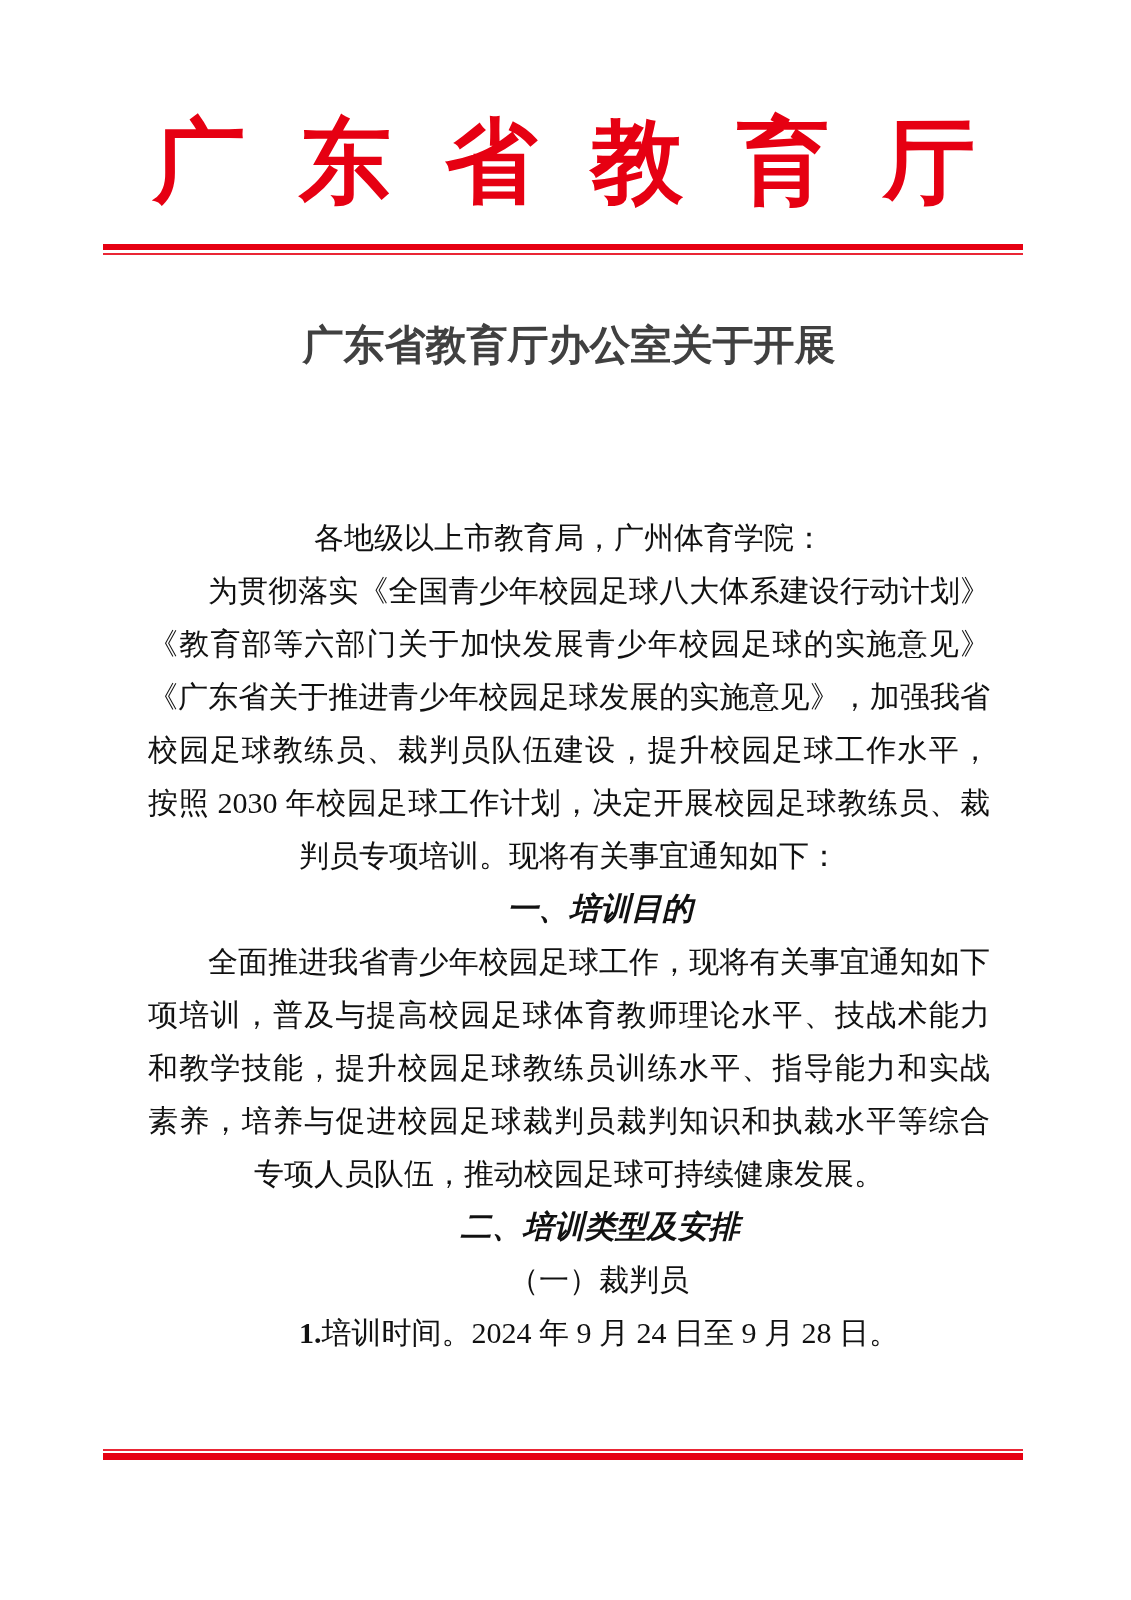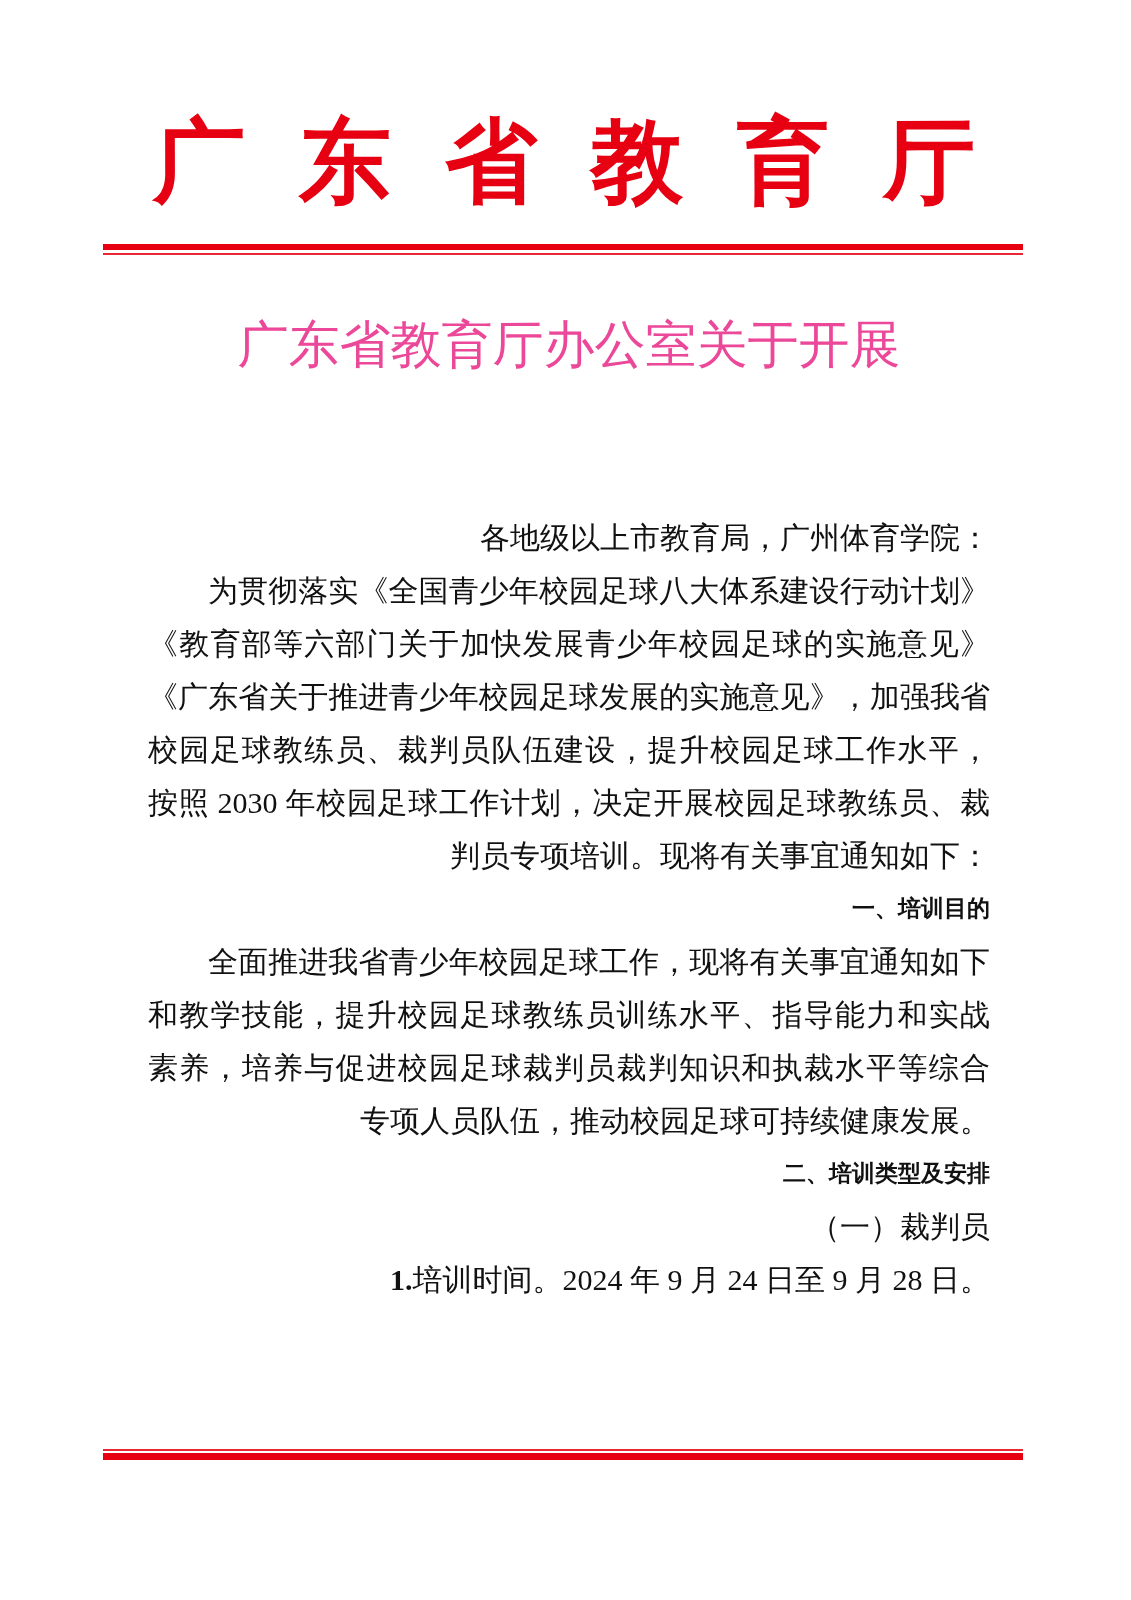--- a/index.html
+++ b/index.html
@@ -35,42 +35,43 @@
   .rule-bottom-thin  { top: 1449px; height: 2px; opacity: 0.85; }
   .rule-bottom-thick { top: 1453px; height: 7px; }
   
   .doc-title {
     position: absolute;
     top: 308px;
     left: 148px;
     width: 842px;
     text-align: center;
     font-family: "Liberation Serif", serif;
-    font-weight: normal;
-    font-size: 51px;
+    font-weight: bold;
+    font-size: 41px;
     line-height: 75px;
-    color: #ec4899;
+    color: #404040;
   }
   
   .doc-body {
     position: absolute;
     top: 511px;
     left: 148px;
     width: 842px;
     font-size: 30px;
     line-height: 53px;
     color: #111111;
   }
-  .ln { width: 100%; text-align: right; }
+  .ln { width: 100%; text-align: center; }
   .ln.indent { text-indent: 2em; }
   .ln.stretch { text-align: justify; text-align-last: justify; }
   .ln.heading {
     font-family: "Liberation Sans", sans-serif;
     font-weight: bold;
-    font-size: 23px;
+    font-size: 31px;
+    font-style: italic;
   }
   .ln .num { font-weight: bold; }
 </style>
 </head>
 <body>
 
 <div class="page">
 
   <div class="letterhead">
     <span>广</span>
@@ -91,20 +92,21 @@
   <div class="doc-body">
     <div class="ln">各地级以上市教育局，广州体育学院：</div>
     <div class="ln indent stretch">为贯彻落实《全国青少年校园足球八大体系建设行动计划》</div>
     <div class="ln stretch">《教育部等六部门关于加快发展青少年校园足球的实施意见》</div>
     <div class="ln stretch">《广东省关于推进青少年校园足球发展的实施意见》，加强我省</div>
     <div class="ln stretch">校园足球教练员、裁判员队伍建设，提升校园足球工作水平，</div>
     <div class="ln stretch">按照 2030 年校园足球工作计划，决定开展校园足球教练员、裁</div>
     <div class="ln">判员专项培训。现将有关事宜通知如下：</div>
     <div class="ln indent heading">一、培训目的</div>
     <div class="ln indent stretch">全面推进我省青少年校园足球工作，现将有关事宜通知如下</div>
+    <div class="ln stretch">项培训，普及与提高校园足球体育教师理论水平、技战术能力</div>
     <div class="ln stretch">和教学技能，提升校园足球教练员训练水平、指导能力和实战</div>
     <div class="ln stretch">素养，培养与促进校园足球裁判员裁判知识和执裁水平等综合</div>
     <div class="ln">专项人员队伍，推动校园足球可持续健康发展。</div>
     <div class="ln indent heading">二、培训类型及安排</div>
     <div class="ln indent">（一）裁判员</div>
     <div class="ln indent"><span class="num">1.</span><span>培训时间。2024 年 9 月 24 日至 9 月 28 日。</span></div>
   </div>
 
   <div class="rule rule-bottom-thin"></div>
   <div class="rule rule-bottom-thick"></div>

